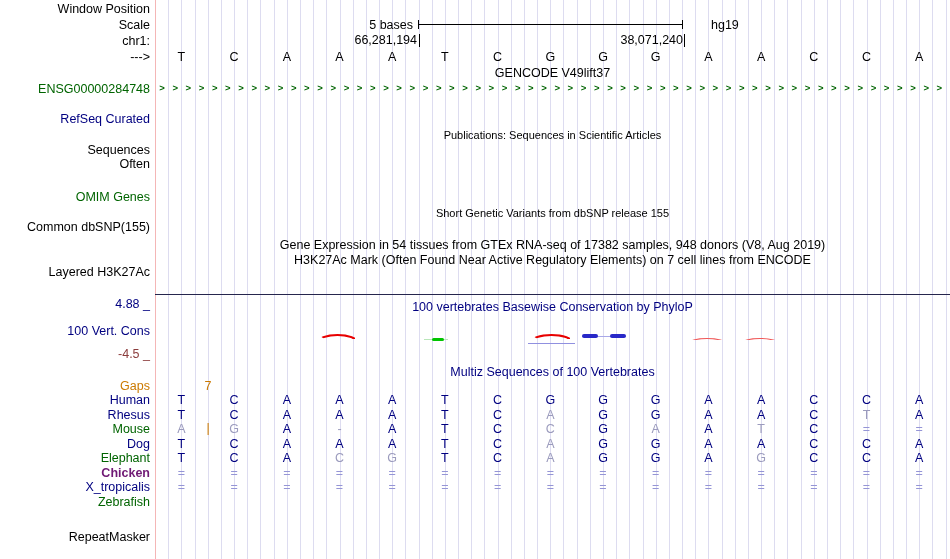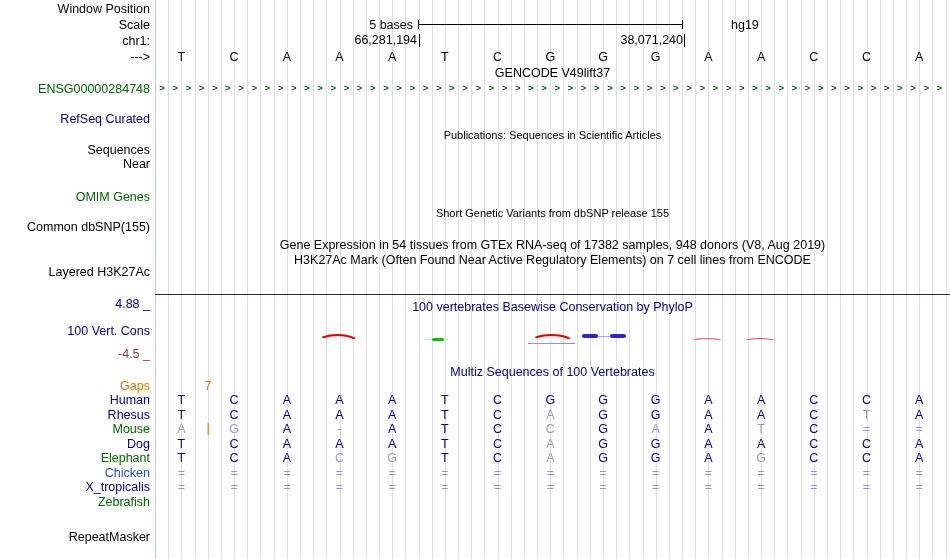--- a/index.html
+++ b/index.html
@@ -11,21 +11,21 @@
   .ctitle{position:absolute;left:155px;width:795px;text-align:center;font-size:12.5px;line-height:14px;white-space:nowrap;}
   .sm{font-size:11px;line-height:13px;}
   .green{color:#006400;}
   .navy{color:#000080;}
   .orange{color:#cc7a00;}
   .maroon{color:#8b3c3c;}
   #toprow{position:absolute;top:2px;left:155px;right:0;display:flex;justify-content:center;gap:26px;font-size:12.5px;white-space:nowrap;}
   #scaleval{position:absolute;top:18px;right:537px;font-size:12.5px;white-space:nowrap;}
   #scalebar{position:absolute;top:24px;left:418px;width:265px;height:1px;background:#000;}
   .sbtick{position:absolute;top:20px;width:1px;height:9px;background:#000;}
-  #genomelbl{position:absolute;top:18px;left:731px;font-size:12.5px;}
+  #genomelbl{position:absolute;top:18px;left:711px;font-size:12.5px;}
   .rulnum{position:absolute;top:33px;font-size:12.5px;white-space:nowrap;}
   .rultick{position:absolute;top:34px;width:1px;height:13px;background:#000;}
   .base{position:absolute;top:50px;transform:translateX(-50%);font-size:12.5px;}
   .garrow{position:absolute;top:82px;transform:translateX(-50%);font-size:9.5px;font-weight:bold;color:#006400;}
   #hline{position:absolute;top:294px;left:155px;width:795px;height:1px;background:#26264d;}
   .alabel{position:absolute;right:800px;font-size:12.5px;line-height:14px;white-space:nowrap;text-align:right;}
   .acell{position:absolute;transform:translateX(-50%);font-size:12.5px;line-height:14px;color:#000080;}
   .acell.dim{color:#9b9bbd;}
   .acell.eq{color:#9595d6;}
   .arc{position:absolute;border-style:solid;border-color:transparent;border-top-style:solid;
@@ -197,21 +197,21 @@
       <span class="garrow" style="left: 886.6px;">&gt;</span>
       <span class="garrow" style="left: 899.8px;">&gt;</span>
       <span class="garrow" style="left: 913px;">&gt;</span>
       <span class="garrow" style="left: 926.2px;">&gt;</span>
       <span class="garrow" style="left: 939.3px;">&gt;</span>
     </div>
 
   <div class="lbl navy" style="top:112px">RefSeq Curated</div>
   <div class="ctitle sm" style="top:129px">Publications: Sequences in Scientific Articles</div>
   <div class="lbl" style="top:143px">Sequences</div>
-  <div class="lbl" style="top:157px">Near</div>
+  <div class="lbl" style="top:157px">Often</div>
   <div class="lbl green" style="top:190px">OMIM Genes</div>
   <div class="ctitle sm" style="top:207px">Short Genetic Variants from dbSNP release 155</div>
   <div class="lbl" style="top:220px">Common dbSNP(155)</div>
 
   <div class="ctitle" style="top:238px">Gene Expression in 54 tissues from GTEx RNA-seq of 17382 samples, 948 donors (V8, Aug 2019)</div>
   <div class="ctitle" style="top:253px">H3K27Ac Mark (Often Found Near Active Regulatory Elements) on 7 cell lines from ENCODE</div>
   <div class="lbl" style="top:265px">Layered H3K27Ac</div>
   <div id="hline"></div>
 
   <div class="lbl navy" style="top:297px">4.88 _</div>
@@ -309,21 +309,21 @@
       <span class="acell" style="left: 444.9px; top: 451px;">T</span>
       <span class="acell" style="left: 497.6px; top: 451px;">C</span>
       <span class="acell dim" style="left: 550.3px; top: 451px;">A</span>
       <span class="acell" style="left: 603px; top: 451px;">G</span>
       <span class="acell" style="left: 655.6px; top: 451px;">G</span>
       <span class="acell" style="left: 708.4px; top: 451px;">A</span>
       <span class="acell dim" style="left: 761.1px; top: 451px;">G</span>
       <span class="acell" style="left: 813.8px; top: 451px;">C</span>
       <span class="acell" style="left: 866.5px; top: 451px;">C</span>
       <span class="acell" style="left: 919.2px; top: 451px;">A</span>
-      <div class="alabel" style="top: 465.5px; color: #1d4ed8;">Chicken</div>
+      <div class="alabel" style="top: 465.5px; color: #701a75; font-weight: bold;">Chicken</div>
       <span class="acell eq" style="left: 181.3px; top: 465.5px;">=</span>
       <span class="acell eq" style="left: 234.1px; top: 465.5px;">=</span>
       <span class="acell eq" style="left: 286.8px; top: 465.5px;">=</span>
       <span class="acell eq" style="left: 339.5px; top: 465.5px;">=</span>
       <span class="acell eq" style="left: 392.1px; top: 465.5px;">=</span>
       <span class="acell eq" style="left: 444.9px; top: 465.5px;">=</span>
       <span class="acell eq" style="left: 497.6px; top: 465.5px;">=</span>
       <span class="acell eq" style="left: 550.3px; top: 465.5px;">=</span>
       <span class="acell eq" style="left: 603px; top: 465.5px;">=</span>
       <span class="acell eq" style="left: 655.6px; top: 465.5px;">=</span>

